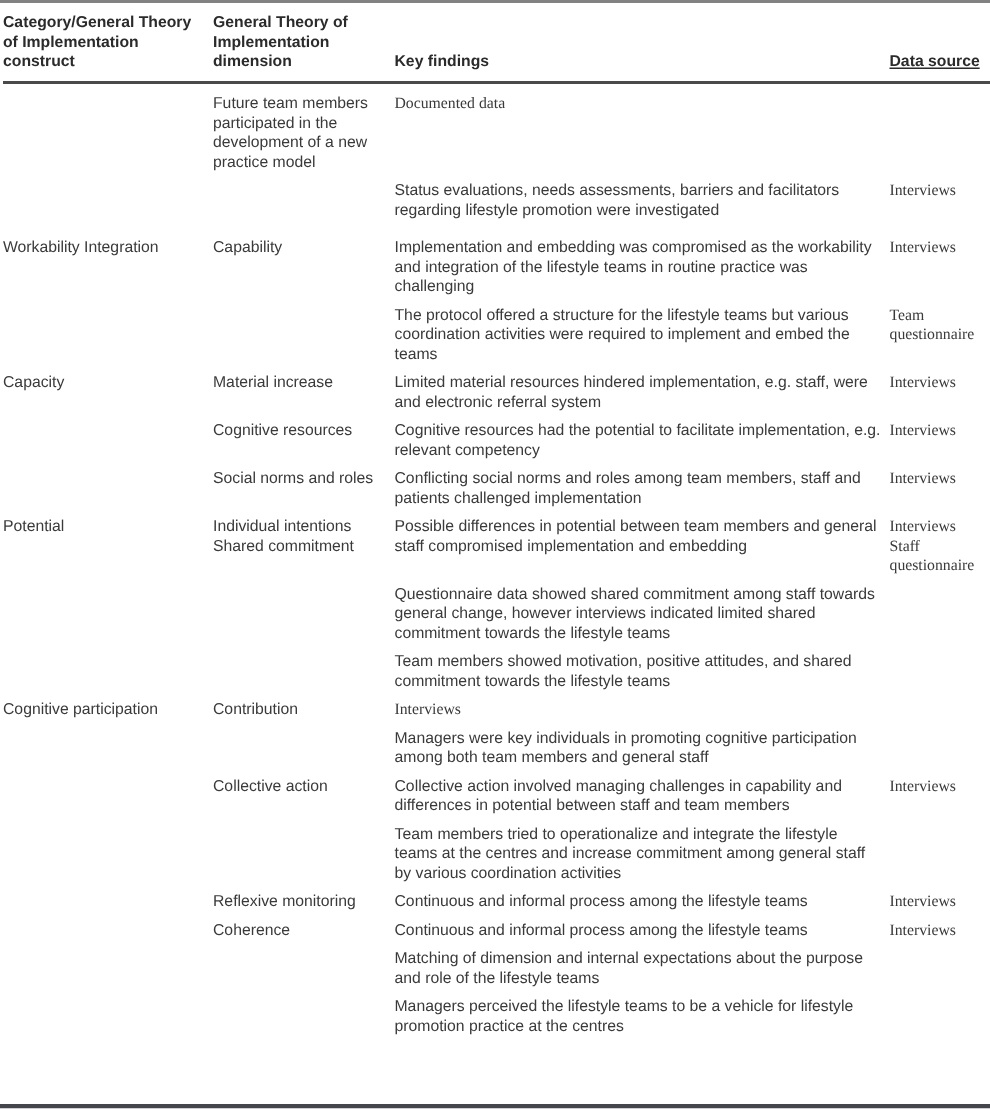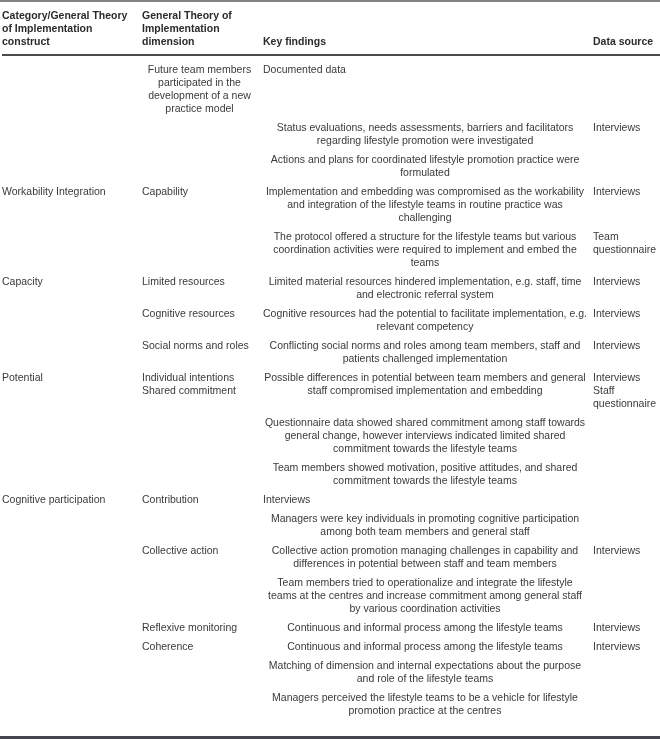--- a/index.html
+++ b/index.html
@@ -30,35 +30,35 @@
     font-weight: bold;
     color: var(--header-text, #2b2b2b);
   }
   .thead .h {
     white-space: pre-line;
     padding-right: 8px;
   }
   .thead .h3, .thead .h4 {
     align-self: end;
   }
-  .thead .h4 { padding-right: 0; }
+  .thead .h4 { padding-right: 0; text-decoration: underline; }
   .tbody {
     padding-top: 7px;
   }
   .trow {
     display: grid;
     grid-template-columns: 140px 121px 330px 67px;
     margin-bottom: 6px;
   }
   .cell {
     white-space: pre-line;
     padding-right: 10px;
   }
-  .cell.c3 { padding-right: 6px; text-align: center; }
-  .cell.c4 { padding-right: 0; }
+  .cell.c3 { padding-right: 6px; }
+  .cell.c4 { padding-right: 0; font-family: Liberation Serif, serif; }
 </style>
 </head>
 <body>
 
 <div class="table-wrap">
   <div class="thead">
     <div class="h h1">Category/General Theory
 of Implementation
 construct</div>
     <div class="h h2">General Theory of
@@ -77,42 +77,41 @@
   <div class="trow">
     <div class="cell c1"></div>
     <div class="cell c2"></div>
     <div class="cell c3">Status evaluations, needs assessments, barriers and facilitators regarding lifestyle promotion were investigated</div>
     <div class="cell c4">Interviews</div>
   </div>
 
   <div class="trow">
     <div class="cell c1"></div>
     <div class="cell c2"></div>
-    <div class="cell c3">Actions and plans for coordinated lifestyle promotion practice were formulated</div>
     <div class="cell c4"></div>
   </div>
 
   <div class="trow">
     <div class="cell c2">Workability Integration</div>
     <div class="cell c1">Capability</div>
     <div class="cell c3">Implementation and embedding was compromised as the workability and integration of the lifestyle teams in routine practice was challenging</div>
     <div class="cell c4">Interviews</div>
   </div>
 
   <div class="trow">
     <div class="cell c1"></div>
     <div class="cell c2"></div>
     <div class="cell c3">The protocol offered a structure for the lifestyle teams but various coordination activities were required to implement and embed the teams</div>
     <div class="cell c4">Team questionnaire</div>
   </div>
 
   <div class="trow">
     <div class="cell c1">Capacity</div>
-    <div class="cell c2">Limited resources</div>
-    <div class="cell c3">Limited material resources hindered implementation, e.g. staff, time and electronic referral system</div>
+    <div class="cell c2">Material increase</div>
+    <div class="cell c3">Limited material resources hindered implementation, e.g. staff, were and electronic referral system</div>
     <div class="cell c4">Interviews</div>
   </div>
 
   <div class="trow">
     <div class="cell c1"></div>
     <div class="cell c2">Cognitive resources</div>
     <div class="cell c3">Cognitive resources had the potential to facilitate implementation, e.g. relevant competency</div>
     <div class="cell c4">Interviews</div>
   </div>
 
@@ -155,21 +154,21 @@
   <div class="trow">
     <div class="cell c1"></div>
     <div class="cell c2"></div>
     <div class="cell c3">Managers were key individuals in promoting cognitive participation among both team members and general staff</div>
     <div class="cell c4"></div>
   </div>
 
   <div class="trow">
     <div class="cell c1"></div>
     <div class="cell c2">Collective action</div>
-    <div class="cell c3">Collective action promotion managing challenges in capability and differences in potential between staff and team members</div>
+    <div class="cell c3">Collective action involved managing challenges in capability and differences in potential between staff and team members</div>
     <div class="cell c4">Interviews</div>
   </div>
 
   <div class="trow">
     <div class="cell c1"></div>
     <div class="cell c2"></div>
     <div class="cell c3">Team members tried to operationalize and integrate the lifestyle teams at the centres and increase commitment among general staff by various coordination activities</div>
     <div class="cell c4"></div>
   </div>
 

